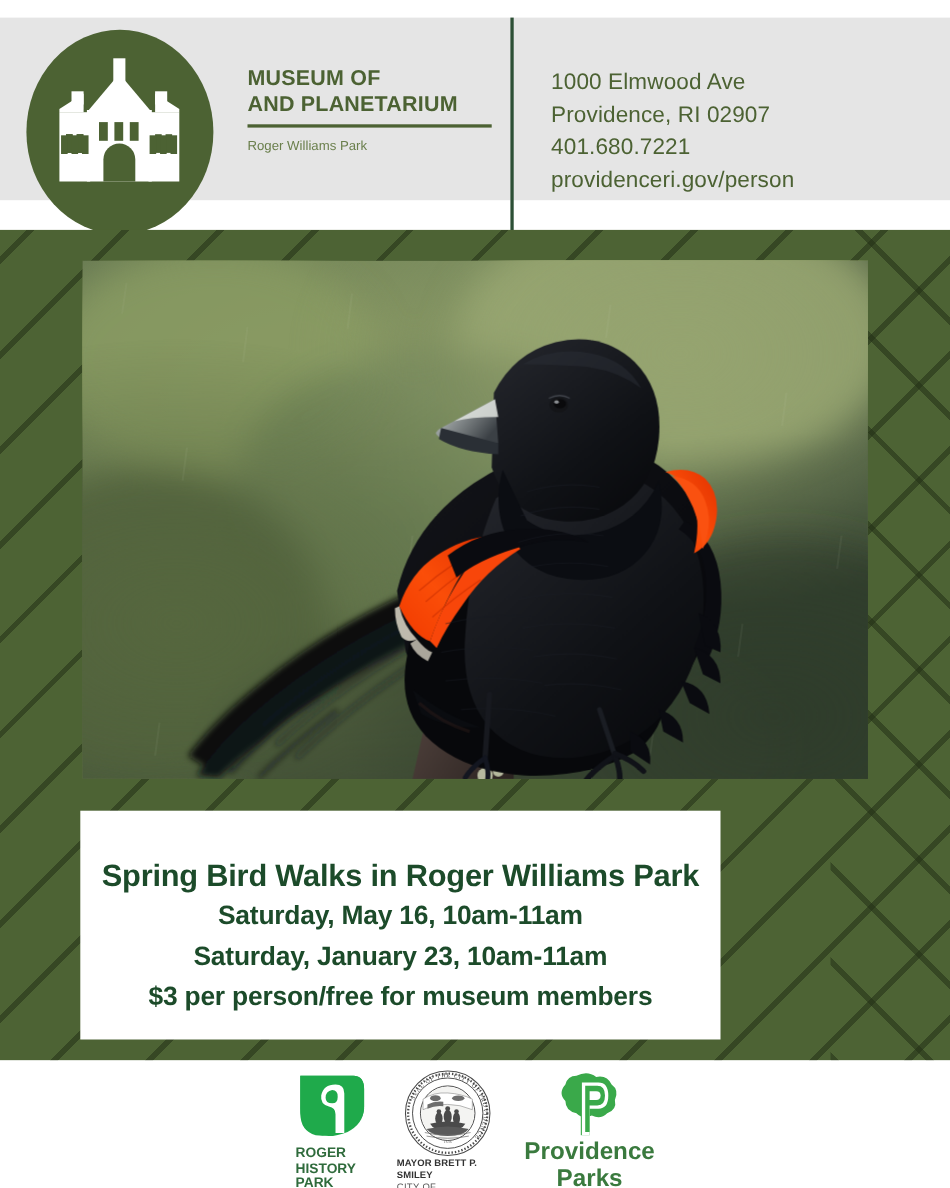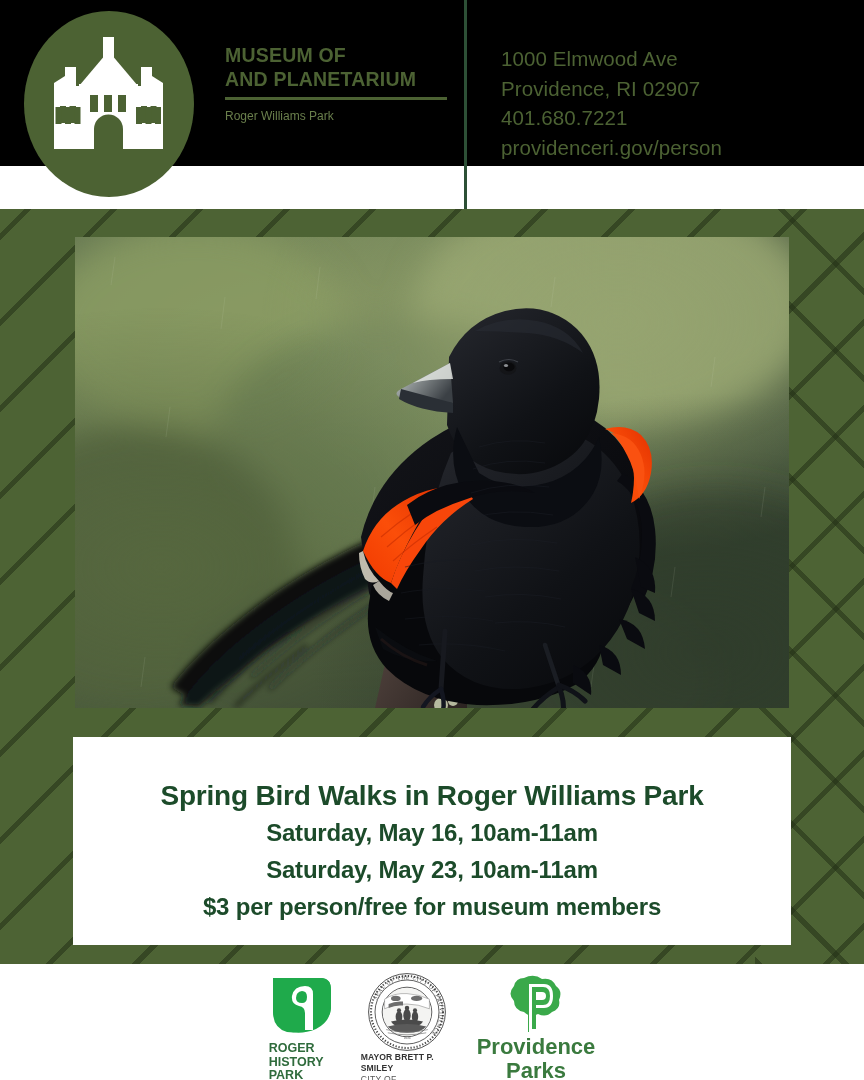--- a/index.html
+++ b/index.html
@@ -7,22 +7,22 @@
   body {
     font-family:"Liberation Sans", sans-serif;
     background:#ffffff;
     overflow:hidden;
     position:relative;
   }
   .poster { position:relative; width:864px; height:1080px; background:#fff; }
 
   
   .header {
-    position:absolute; left:0; top:0; width:864px; height:166px;
-    background:#000000;
+    position:absolute; left:0; top:16px; width:864px; height:166px;
+    background:#e5e5e5;
   }
   .logo-mark {
     position:absolute; left:24px; top:11px; width:170px; height:186px;
     border-radius:50%; background:#4c6233;
   }
   .logo-mark svg { position:absolute; left:0; top:0; width:170px; height:186px; }
   .logo-text {
     position:absolute; left:225px; top:44px; width:225px;
   }
   .logo-text .ttl {
@@ -73,21 +73,21 @@
   
   .photo {
     position:absolute; left:75px; top:237px; width:714px; height:471px;
     overflow:hidden;
     background:#5d6b45;
   }
   .photo svg { display:block; width:714px; height:471px; }
 
   
   .info-box {
-    position:absolute; left:73px; top:737px; width:718px; height:208px;
+    position:absolute; left:73px; top:737px; width:582px; height:208px;
     background:#ffffff;
     display:flex; flex-direction:column; align-items:center;
     justify-content:center;
     padding-top:20px;
   }
   .info-box .line {
     color:#1c4b2a; font-weight:bold; font-size:24px; line-height:37px;
     white-space:nowrap; letter-spacing:-0.2px;
   }
   .info-box .line.l1 { font-size:28px; }
@@ -436,21 +436,21 @@
 
         <path d="M300 390 q30 24 62 34 q-30 2 -54 -12 z" fill="#0b0d11" opacity="0.9"></path>
         <path d="M306 402 q20 18 46 26" stroke="#2a1a18" stroke-width="3" fill="none" opacity="0.5"></path>
       </g>
     </svg>
   </div>
 
   <div class="info-box">
     <div class="line l1">Spring Bird Walks in Roger Williams Park</div>
     <div class="line">Saturday, May 16, 10am-11am</div>
-    <div class="line">Saturday, May 23, 10am-11am</div>
+    <div class="line">Saturday, January 23, 10am-11am</div>
     <div class="line">$3 per person/free for museum members</div>
   </div>
 
   <div class="footer">
 
     <div class="f-logo">
       <svg class="rwp-logo" viewBox="0 0 68 68" xmlns="http://www.w3.org/2000/svg">
         <path d="M4 6 L52 6 Q62 6 62 18 L62 34 Q62 48 48 54 L48 6
                  L48 54 Q34 62 18 60 Q4 56 4 40 Z" fill="#1faa4b"></path>
         <path d="M4 6 L53 6 Q62 7 62 18 L62 36 Q61 50 47 57

